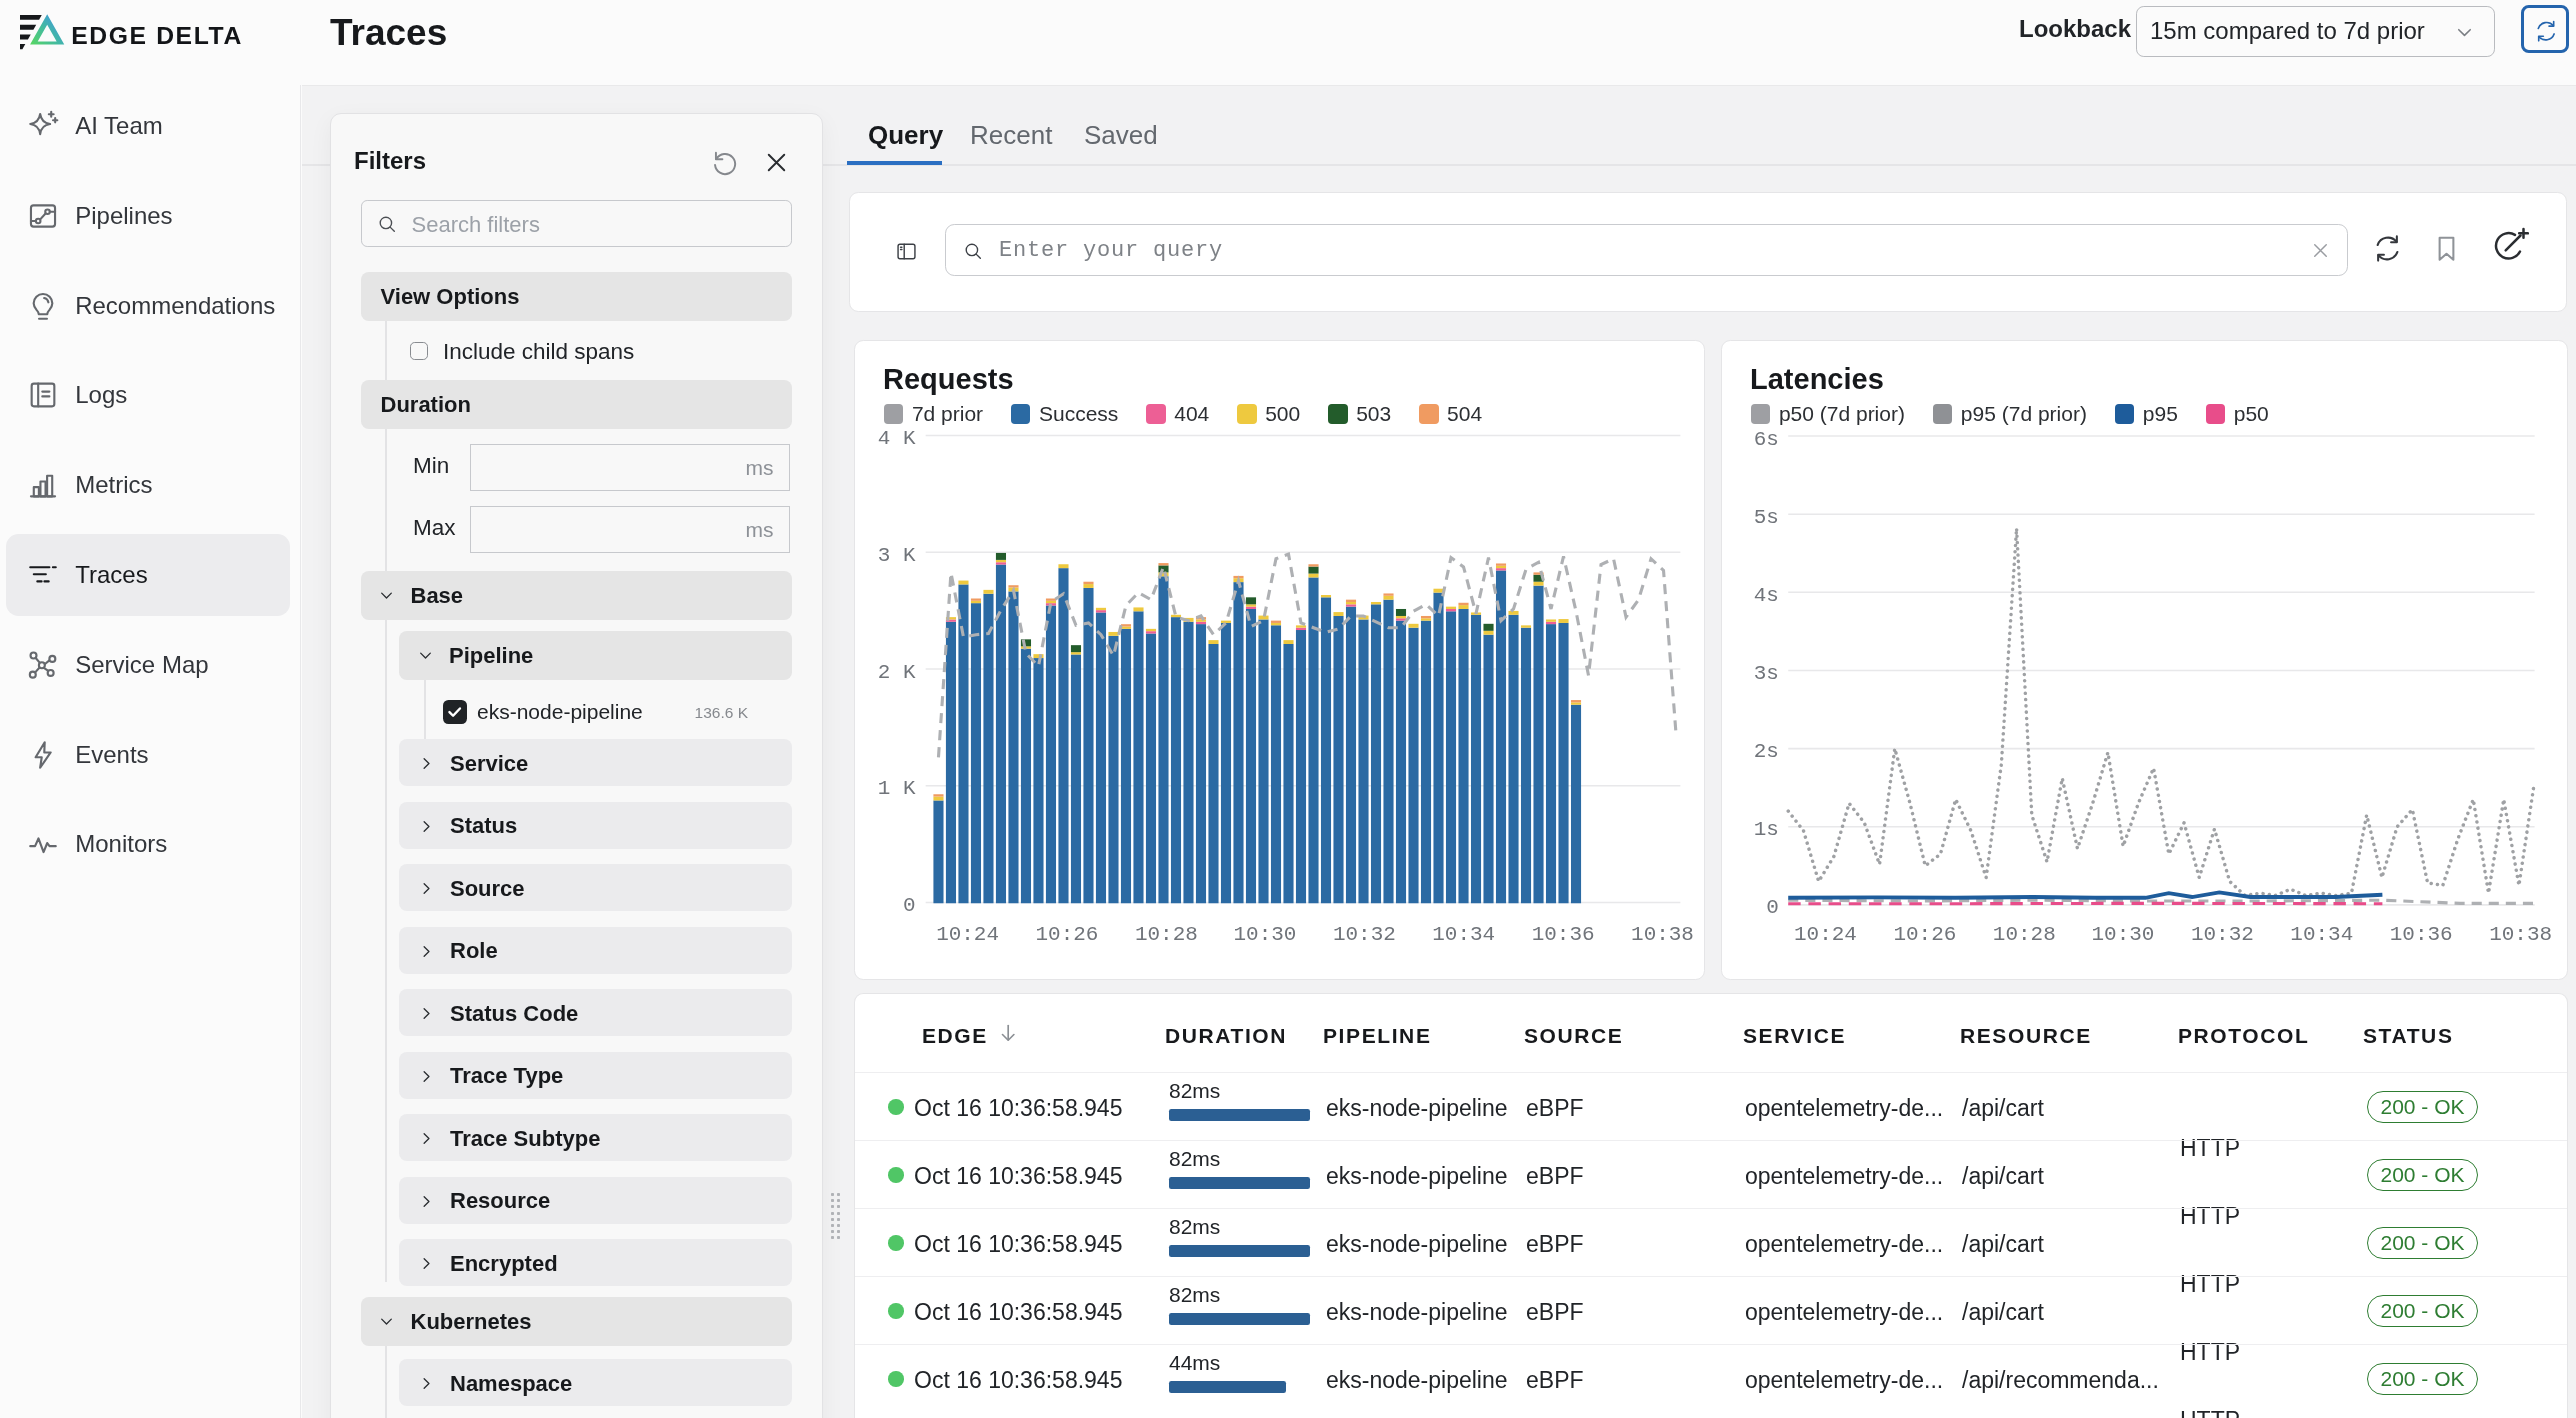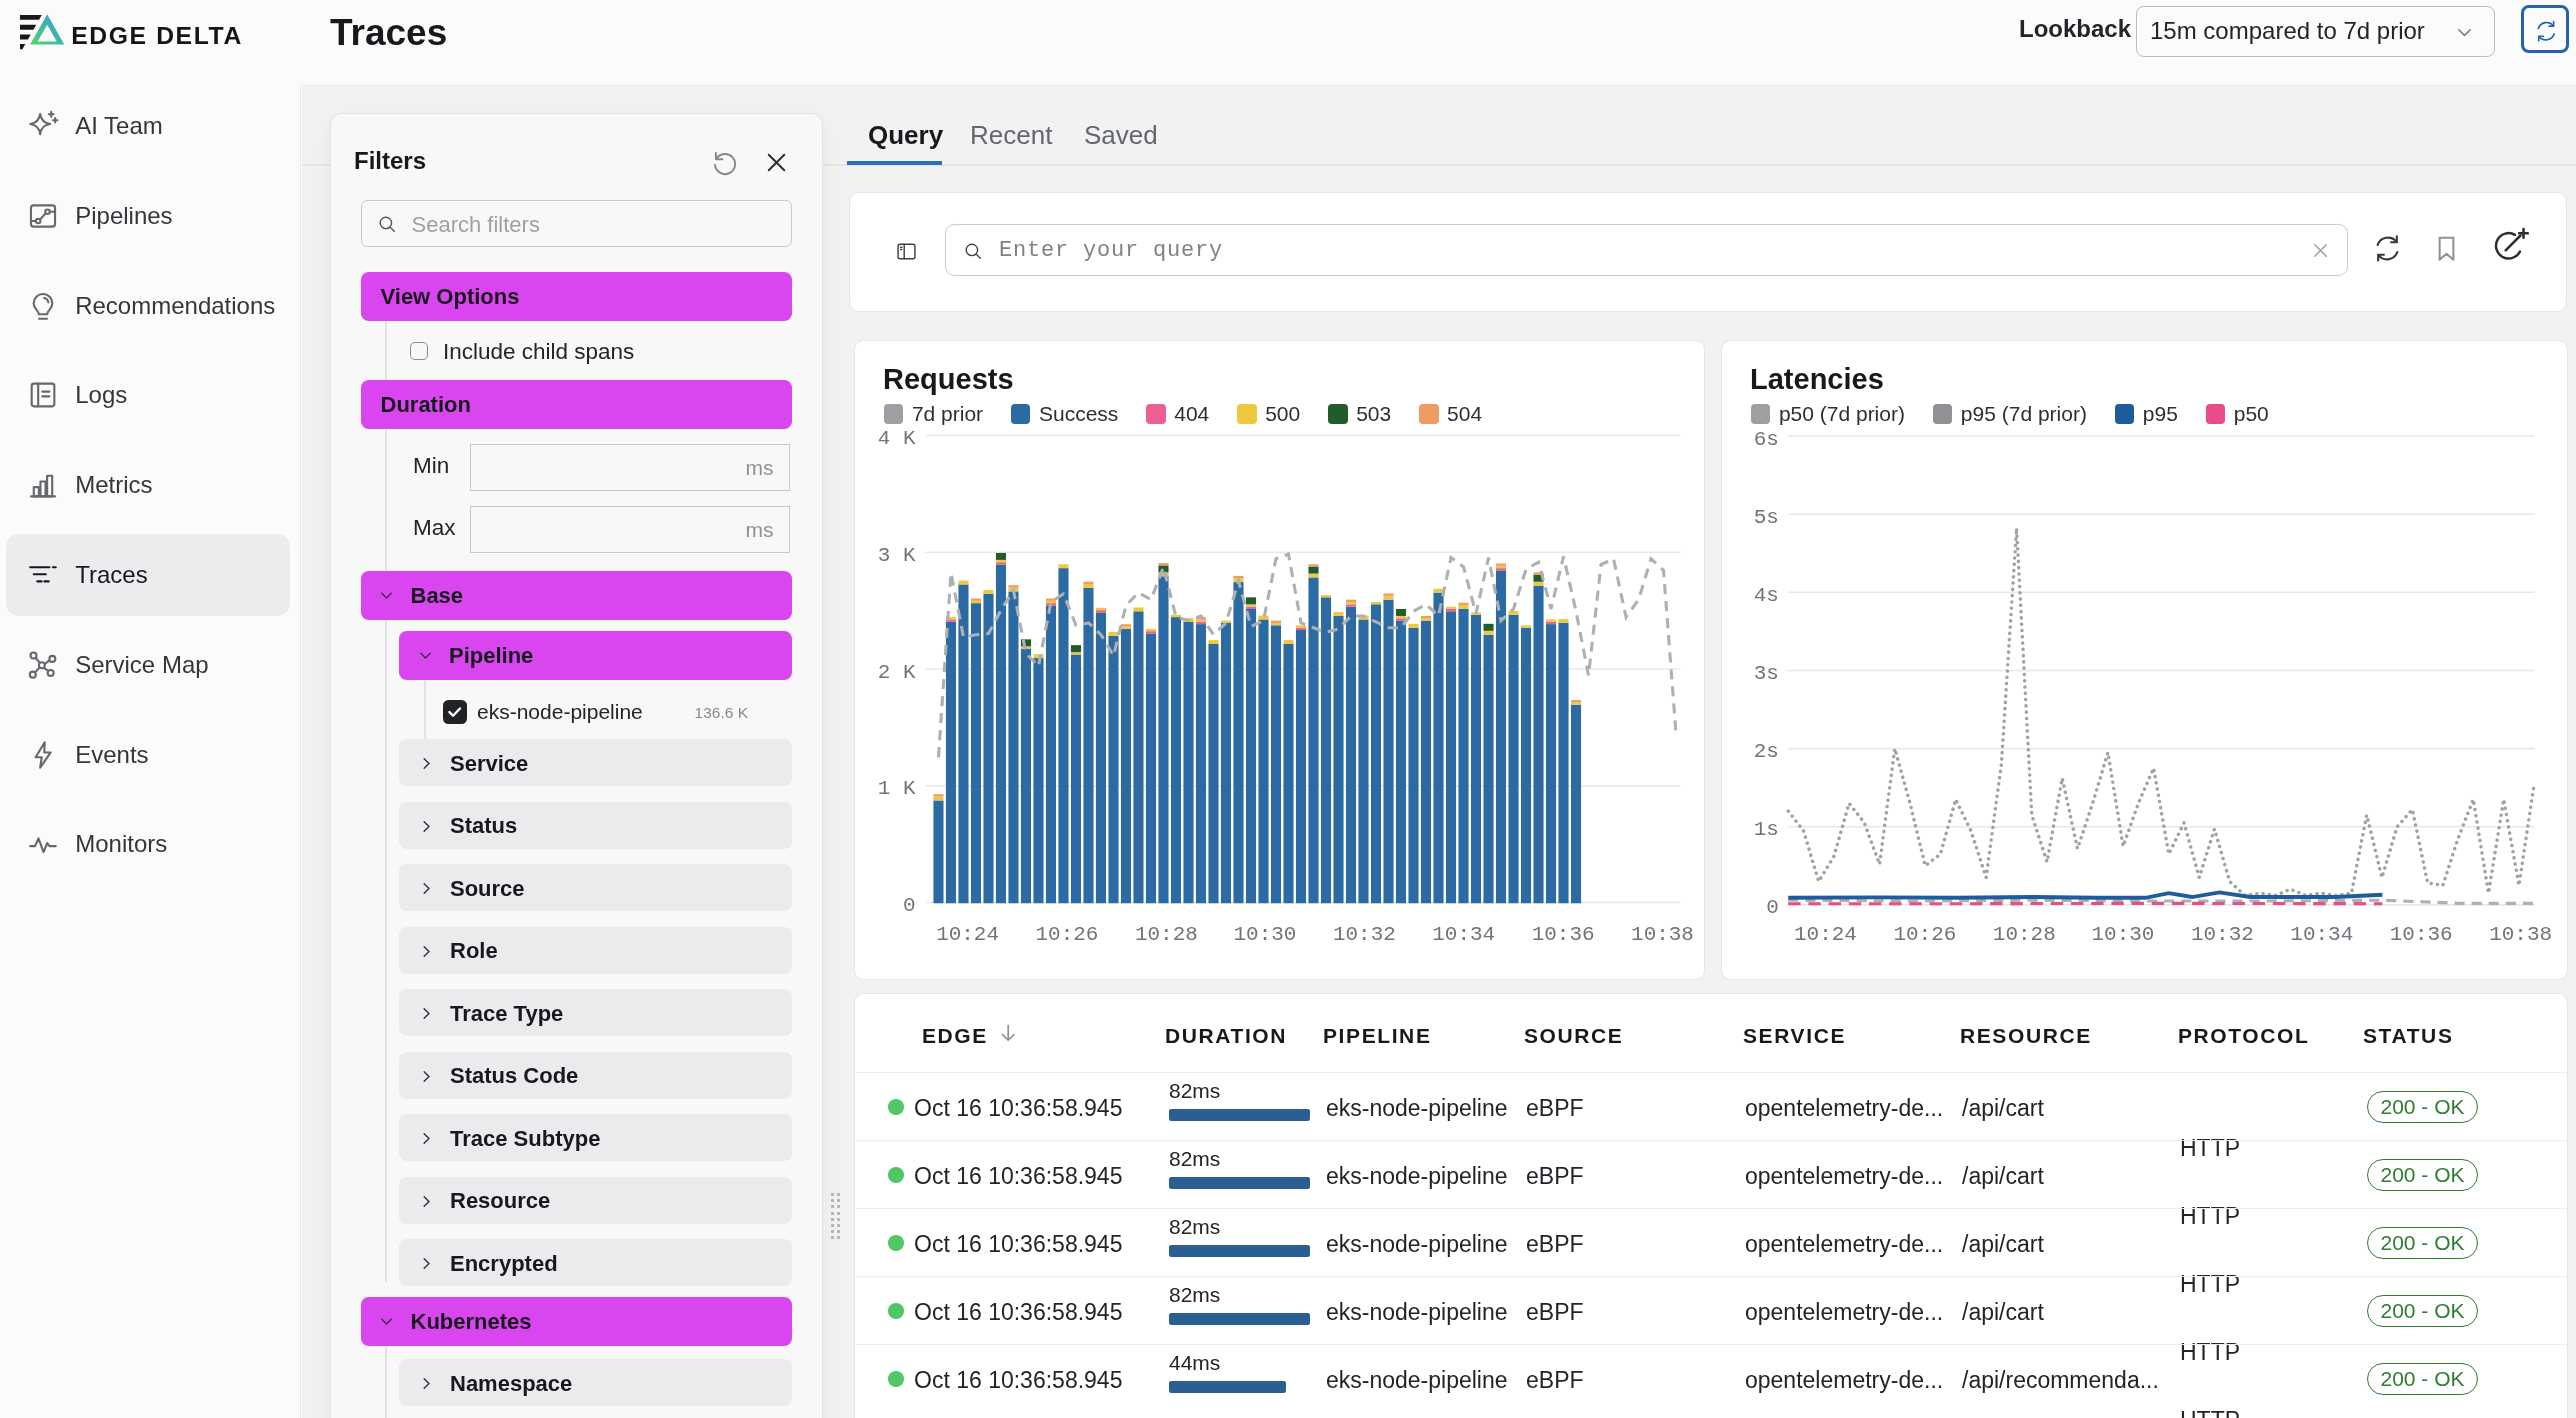--- a/index.html
+++ b/index.html
@@ -82,21 +82,21 @@
 
 #fpanel { position:absolute; left:330px; top:113px; width:493px; height:1367px; background:#f8f8f8;
   border:1.6px solid #e2e2e4; border-radius:11px; box-shadow:0 7.8px 23px rgba(0,0,0,0.05); }
 #ftitle { position:absolute; left:23px; top:33px; font-size:24px; font-weight:bold; color:#17191c; }
 #fpanel .reset { position:absolute; left:379px; top:33px; color:#85888d; }
 #fpanel .close { position:absolute; left:430px; top:33px; color:#2a2d31; }
 #fsearch { position:absolute; left:29.5px; top:86px; width:431px; height:47px; border:1.6px solid #c7c9cd;
   border-radius:6.2px; }
 #fsearch .mag { position:absolute; left:14px; top:11.7px; color:#4c4f54; }
 #fsearch .ph { position:absolute; left:50px; top:11px; font-size:22px; color:#9ca1a8; }
-.fhdr { position:absolute; left:29.5px; width:431px; height:49px; background:#d946ef; border-radius:7.8px;
+.fhdr { position:absolute; left:29.5px; width:431px; height:49px; background:#e5e5e5; border-radius:7.8px;
   font-size:22px; font-weight:bold; color:#17191c; line-height:49px; padding-left:50px; }
 .fhdr .cicon, .sub .cicon { position:absolute; top:14px; color:#2a2d31; }
 .fhdr .cicon { left:15.5px; }
 .guide { position:absolute; width:1.6px; background:#e3e3e5; }
 .cbx { position:absolute; width:18px; height:18px; border:1.9px solid #888b90; border-radius:4.7px; background:#f8f8f8; }
 .cbxon { position:absolute; width:24px; height:24px; border-radius:5.4px; background:#202326; }
 .cbxon svg { position:absolute; left:2.3px; top:2.3px; }
 .flab { position:absolute; font-size:22.5px; color:#212428; }
 .fin { position:absolute; left:139px; width:320px; height:47px; border:1.6px solid #c7c9cd; border-radius:0; }
 .fin .ms { position:absolute; right:15.5px; top:11px; font-size:21px; color:#8d9197; }
@@ -649,27 +649,27 @@
 <div class="sub">
         <svg class="cicon" width="21" height="21" viewBox="0 0 24 24" fill="none" stroke="currentColor" stroke-width="1.5" stroke-linecap="round" stroke-linejoin="round">
           <path d="M9.3 6.5 L14.8 12 L9.3 17.5"></path>
         </svg>
         <span class="slab">Role</span>
       </div>
 <div class="sub">
         <svg class="cicon" width="21" height="21" viewBox="0 0 24 24" fill="none" stroke="currentColor" stroke-width="1.5" stroke-linecap="round" stroke-linejoin="round">
           <path d="M9.3 6.5 L14.8 12 L9.3 17.5"></path>
         </svg>
+        <span class="slab">Status Code</span>
+      </div>
+<div class="sub">
+        <svg class="cicon" width="21" height="21" viewBox="0 0 24 24" fill="none" stroke="currentColor" stroke-width="1.5" stroke-linecap="round" stroke-linejoin="round">
+          <path d="M9.3 6.5 L14.8 12 L9.3 17.5"></path>
+        </svg>
         <span class="slab">Trace Type</span>
-      </div>
-<div class="sub">
-        <svg class="cicon" width="21" height="21" viewBox="0 0 24 24" fill="none" stroke="currentColor" stroke-width="1.5" stroke-linecap="round" stroke-linejoin="round">
-          <path d="M9.3 6.5 L14.8 12 L9.3 17.5"></path>
-        </svg>
-        <span class="slab">Status Code</span>
       </div>
 <div class="sub">
         <svg class="cicon" width="21" height="21" viewBox="0 0 24 24" fill="none" stroke="currentColor" stroke-width="1.5" stroke-linecap="round" stroke-linejoin="round">
           <path d="M9.3 6.5 L14.8 12 L9.3 17.5"></path>
         </svg>
         <span class="slab">Trace Subtype</span>
       </div>
 <div class="sub">
         <svg class="cicon" width="21" height="21" viewBox="0 0 24 24" fill="none" stroke="currentColor" stroke-width="1.5" stroke-linecap="round" stroke-linejoin="round">
           <path d="M9.3 6.5 L14.8 12 L9.3 17.5"></path>

